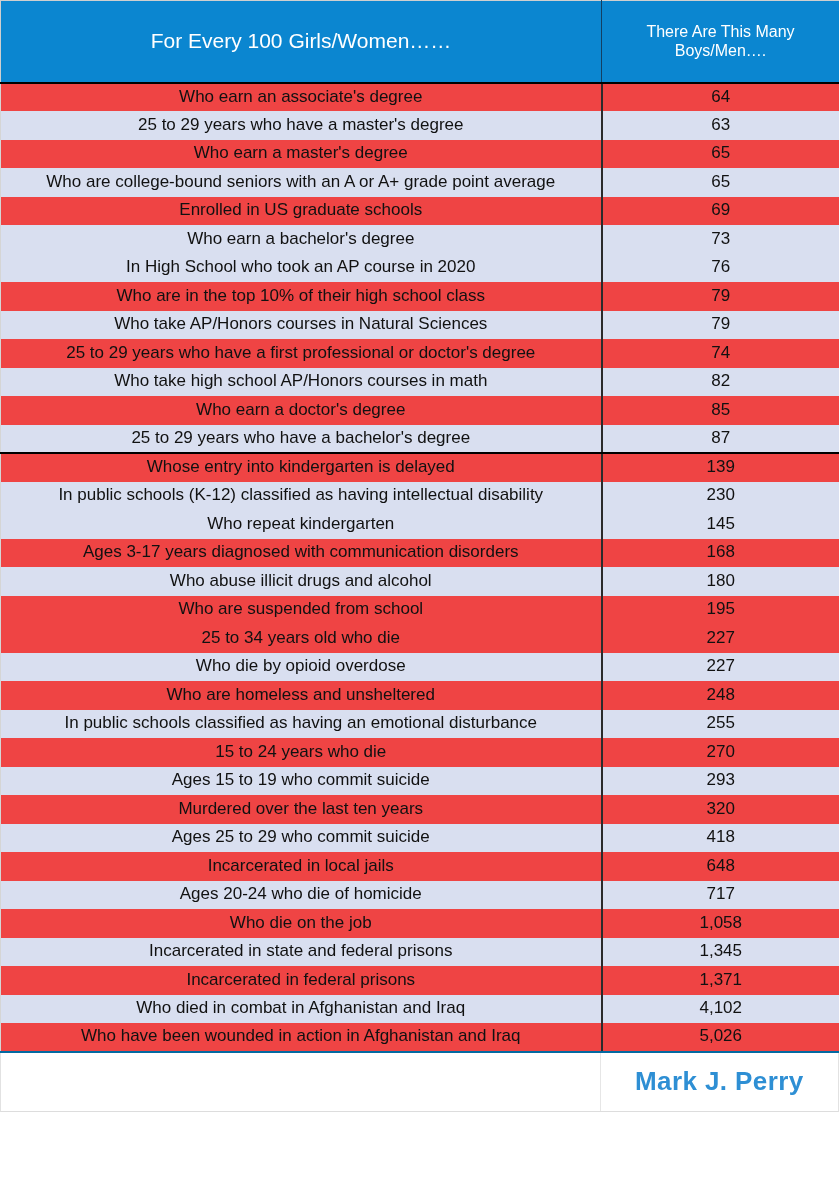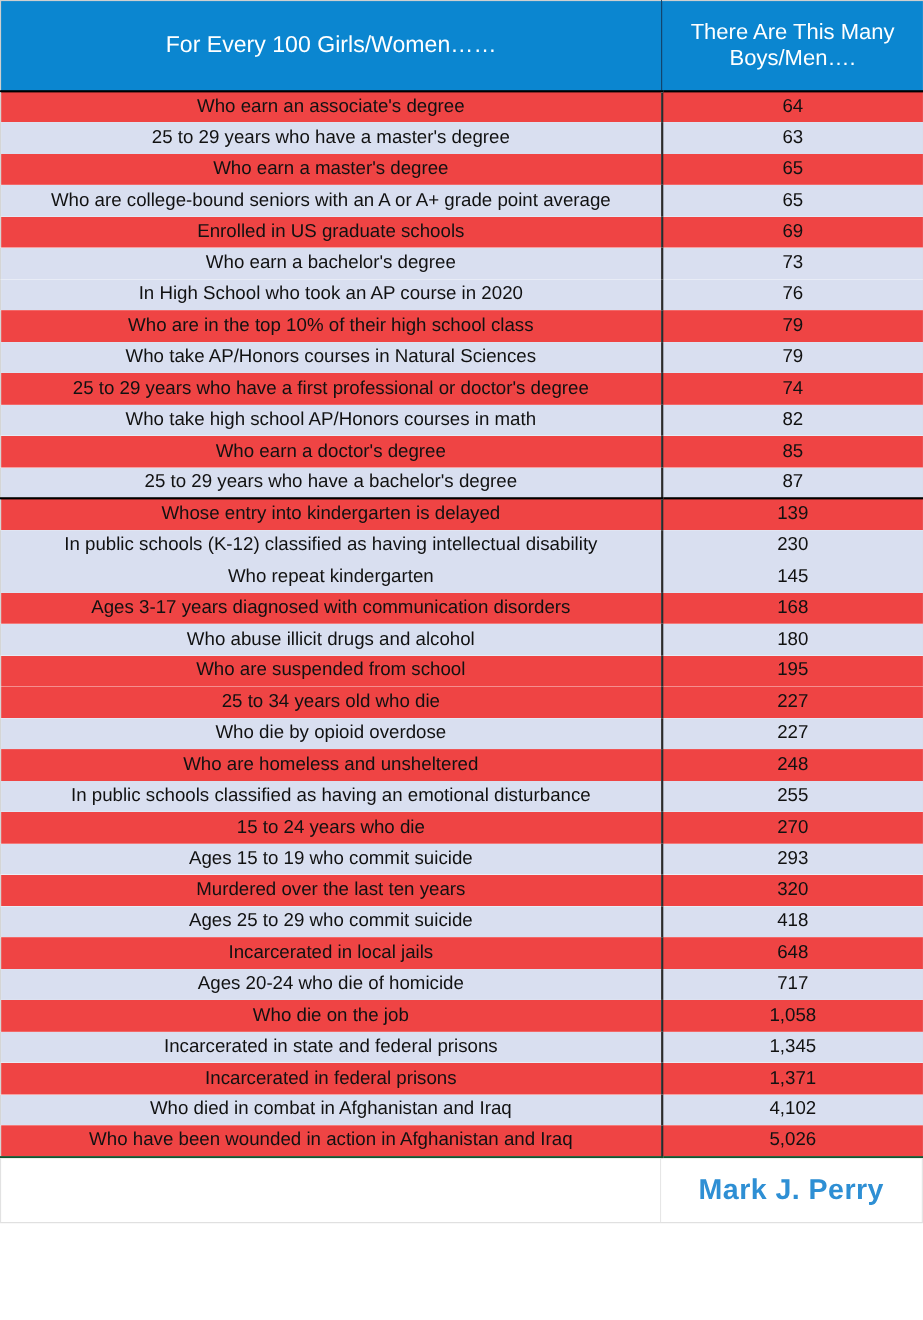--- a/index.html
+++ b/index.html
@@ -50,21 +50,21 @@
     border-bottom: 2px solid #000000;
   }
   th.col-head.label-head {
     width: 601px;
     border-left: 1px solid #cfcfcf;
     border-top: 1px solid #cfcfcf;
     border-right: 1px solid #123f63;
   }
   th.col-head.value-head {
     width: 238px;
-    font-size: 20px;
+    font-size: 16px;
     border-top: 1px solid #cfcfcf;
     border-right: 1px solid #cfcfcf;
   }
 
   
   tbody tr.data-row {
     height: 28.5px;
   }
   tbody tr.band-row {
     background: #D9DFF0;
@@ -96,21 +96,21 @@
     border-right: 1px solid #d5d5d5;
     text-align: center;
   }
 
   
   tbody tr.section-end td {
     border-bottom: 2px solid #000000;
   }
   
   tbody tr.table-end td {
-    border-bottom: 2px solid #14532d;
+    border-bottom: 2px solid #0369a1;
     margin-top: 12px;
   }
 
   
   .footer-strip {
     width: 839px;
     height: 59px;
     box-sizing: border-box;
     display: flex;
     align-items: center;

